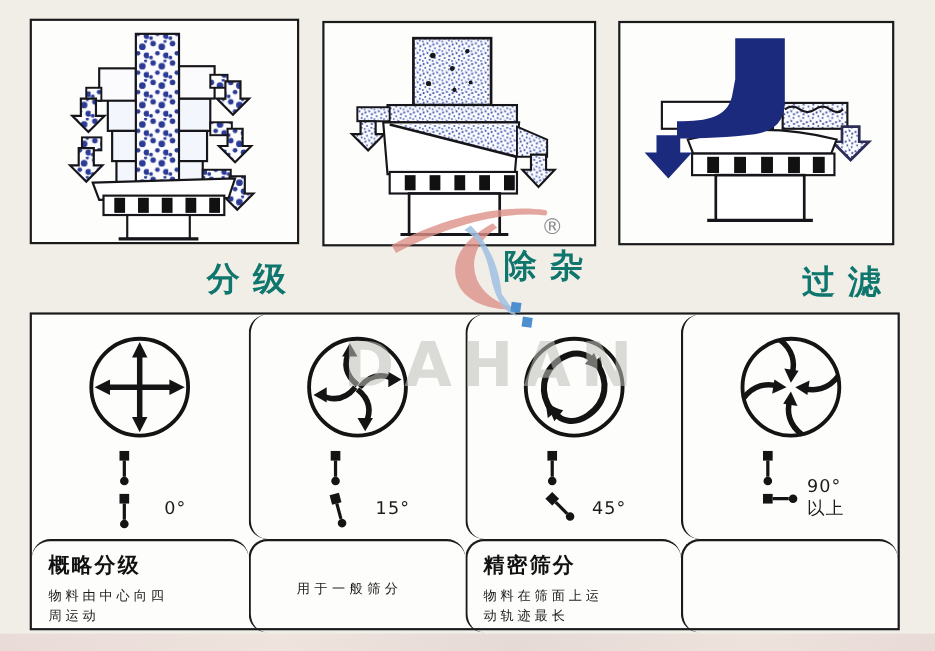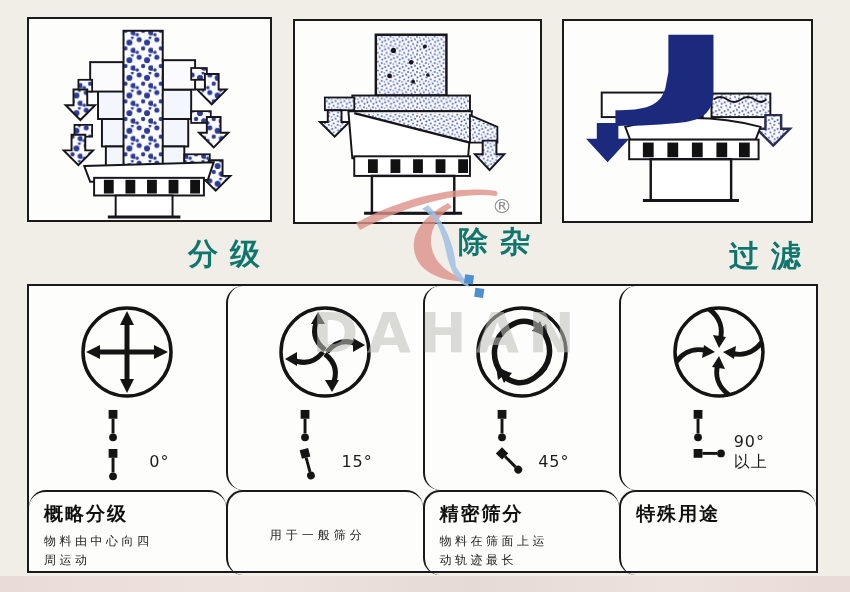--- a/index.html
+++ b/index.html
@@ -323,18 +323,17 @@
     </div>
     <div class="vcell bl bt text-cell center-only">
       <div class="mode-desc">用于一般筛分</div>
     </div>
     <div class="vcell bl bt text-cell">
       <div class="mode-title">精密筛分</div>
       <div class="mode-desc">物料在筛面上运
 动轨迹最长</div>
     </div>
     <div class="vcell bl bt text-cell">
-      <div class="mode-title">特殊用途</div>
     </div>
   </div>
 
   <div class="scan-band"></div>
 </div>
 
 </body></html>

